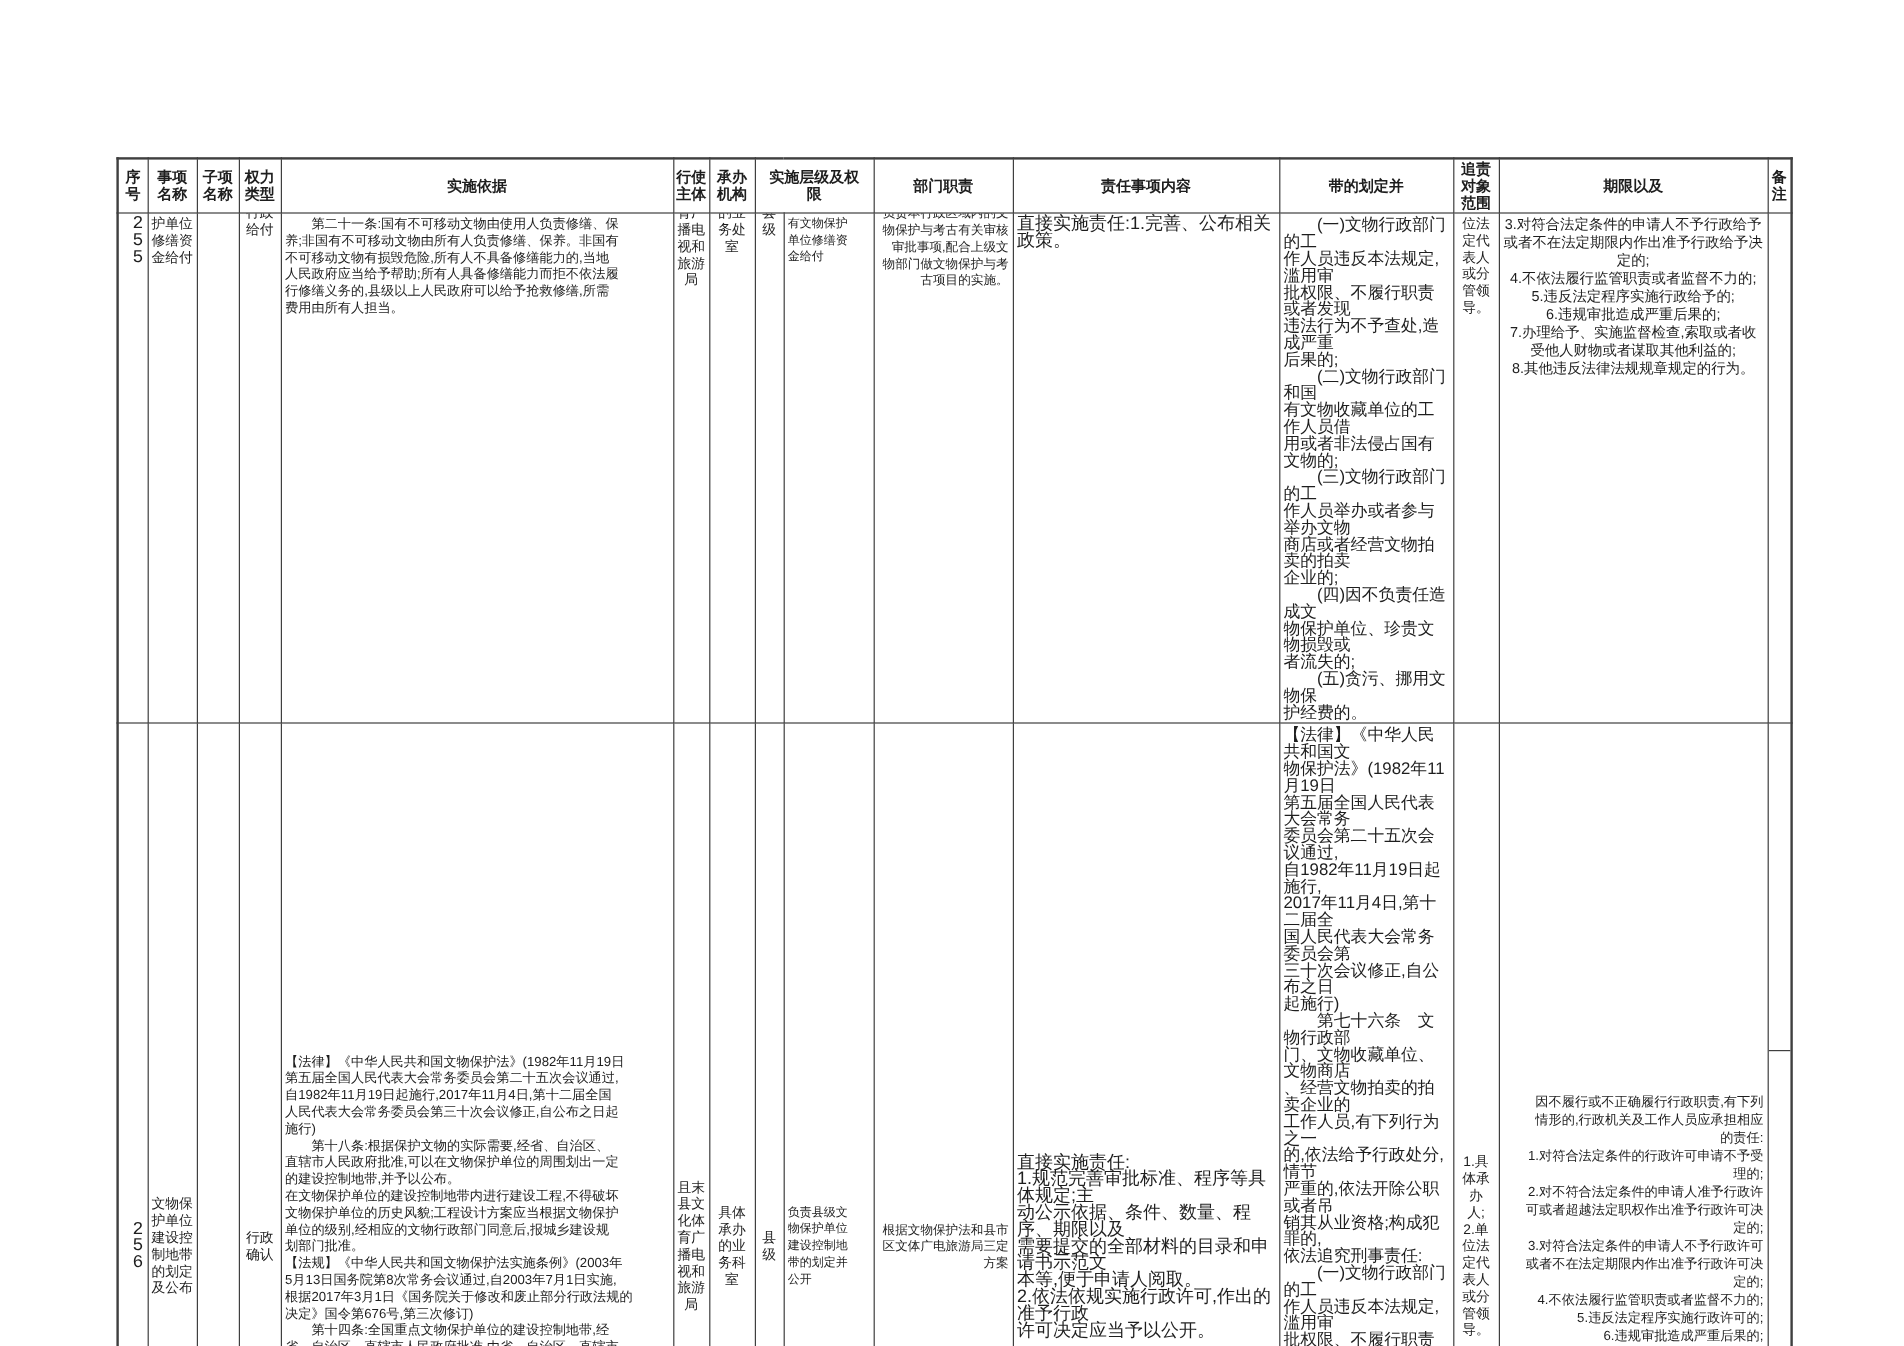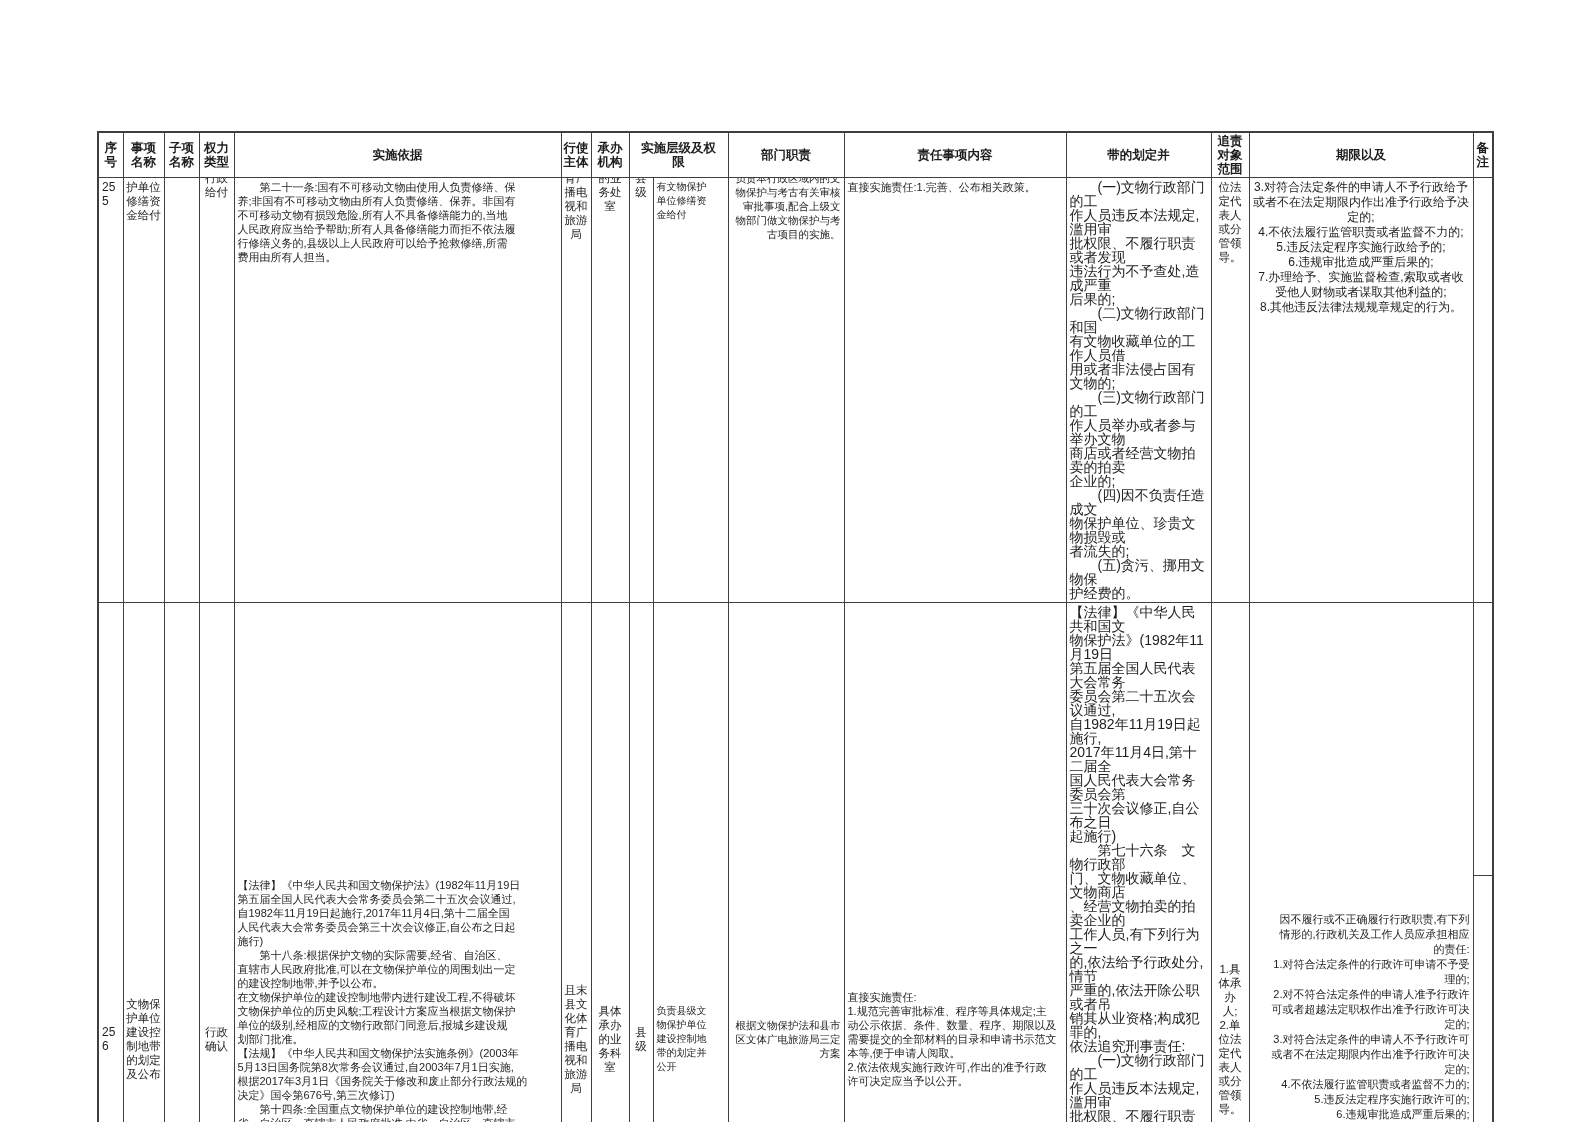--- a/index.html
+++ b/index.html
@@ -21,25 +21,25 @@
     word-break:break-all;
   }
   th{
     font-size:12.5px;font-weight:bold;text-align:center;
     vertical-align:middle;line-height:14px;padding:1px;
   }
   tr.r255 > td{vertical-align:top;}
   tr.r256 > td{vertical-align:middle;}
 
   
-  td.num{font-size:12px;text-align:left;line-height:14px;}
+  td.num{font-size:15px;text-align:right;line-height:14px;font-family:Liberation Mono, monospace;}
   td.v{font-size:11.5px;text-align:center;line-height:14px;padding:2px 1px;}
   td.prose{font-size:11px;line-height:14px;text-align:left;}
   td.prose-sm{font-size:14px;line-height:14px;text-align:left;padding:2px 3px;}
-  td.content{font-size:11px;line-height:14px;text-align:left;}
+  td.content{font-size:15px;line-height:14px;text-align:left;}
   td.duty{font-size:10.5px;line-height:14px;text-align:right;}
   td.auth{font-size:10px;line-height:14px;text-align:left;}
   td.sit{font-size:12px;line-height:15px;text-align:center;}
   td.sit-center{font-size:11px;line-height:15px;text-align:right;}
   td.remarks{padding:0;position:relative;}
 
   
   td .clip{margin-top:-9px;}
 
   .seg{position:absolute;left:-1px;right:-1px;height:1px;background:#3f3f3f;}

